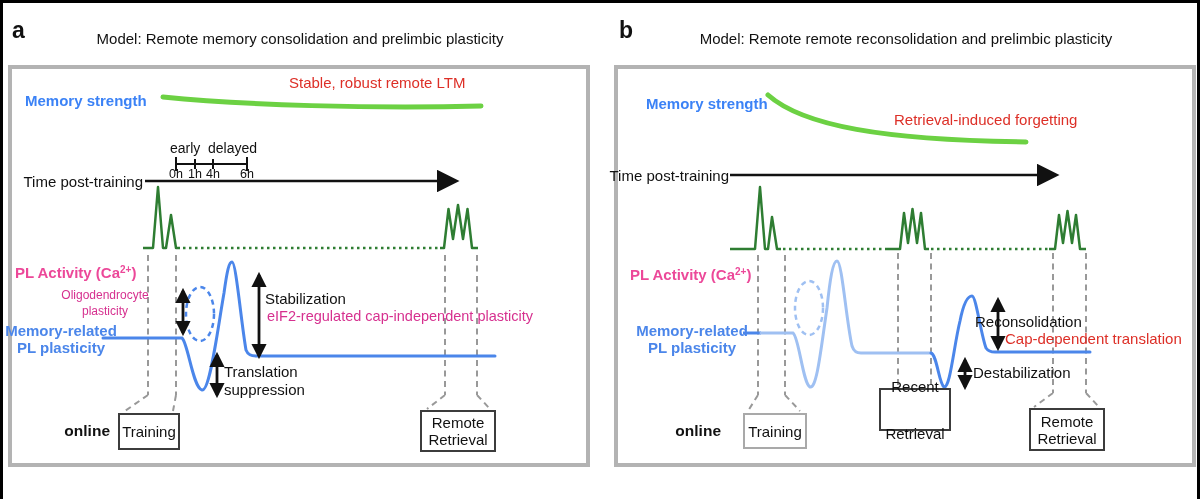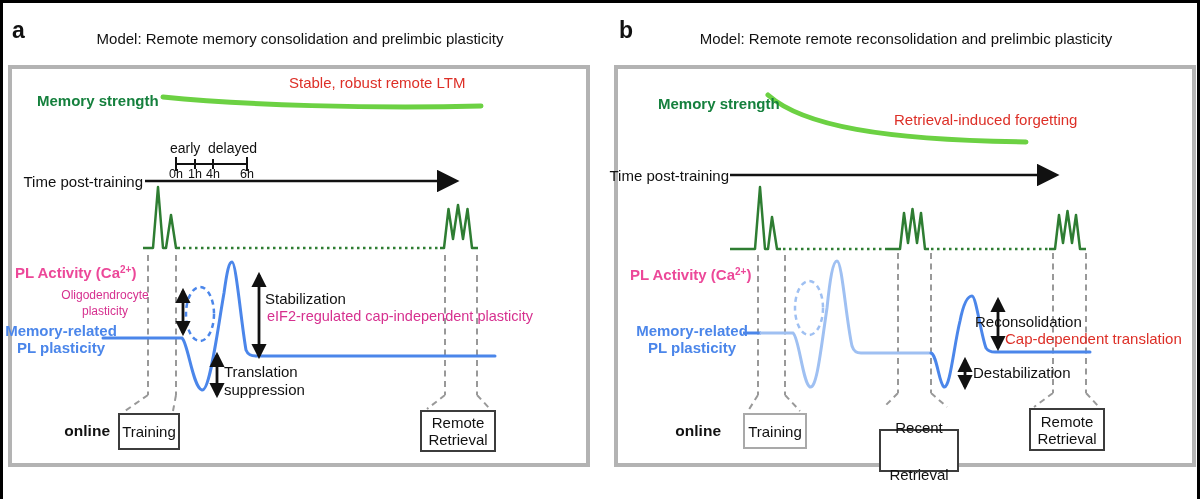--- a/index.html
+++ b/index.html
@@ -7,21 +7,21 @@
           font-family:"Liberation Sans","DejaVu Sans",sans-serif;
           border-top:3px solid #000;border-left:3px solid #000;border-right:3px solid #000;
           box-sizing:border-box;}
   .panel-frame{position:absolute;border:4px solid #b3b3b3;background:#fff;box-sizing:border-box;}
   #frame-a{left:5px;top:62px;width:582px;height:402px;}
   #frame-b{left:611px;top:62px;width:582px;height:402px;}
   svg.layer{position:absolute;left:0;top:0;width:1200px;height:499px;pointer-events:none;}
   .lbl{position:absolute;white-space:nowrap;color:#111;font-size:15px;line-height:17px;}
   .panel-letter{font-size:23px;font-weight:bold;}
   .panel-title{font-size:15px;text-align:center;white-space:nowrap;}
-  .green-lbl{color:#15803d;font-weight:bold;margin-left:12px;}
+  .green-lbl{color:#3b82f6;font-weight:bold;}
   .dkgreen-lbl{color:#ec4899;font-weight:bold;margin-top:28px;}
   .blue-lbl{color:#4b86ea;font-weight:bold;text-align:center;line-height:16.5px;white-space:normal;}
   .magenta-lbl{color:#d6308f;}
   .red-lbl{color:#dd2f27;}
   .tick-lbl{font-size:12.5px;text-align:center;}
   .scale-lbl{font-size:14px;}
   .online-lbl{font-weight:bold;font-size:15.5px;text-align:right;}
   .tbox{position:absolute;background:#fff;border:2.5px solid #3c3c3c;box-sizing:border-box;
         display:flex;flex-direction:column;align-items:center;justify-content:center;
         text-align:center;font-size:15px;color:#111;line-height:17px;}
@@ -152,21 +152,21 @@
 
   <div class="lbl" style="left:972px;top:310px;">Reconsolidation</div>
   <div class="lbl red-lbl" style="left:1002px;top:327px;">Cap-dependent translation</div>
   <div class="lbl" style="left:970px;top:361px;">Destabilization</div>
 
   <div class="lbl online-lbl" style="left:666px;top:419px;width:52px;">online</div>
 
   <div class="tbox light" style="left:740px;top:410px;width:64px;height:36px;">
     <span>Training</span>
   </div>
-  <div class="tbox two-line" style="left:876px;top:426px;width:80px;height:43px;gap:30px;">
+  <div class="tbox two-line" style="left:876px;top:385px;width:72px;height:43px;gap:30px;">
     <span style="display:block;">Recent</span>
     <span style="display:block;">Retrieval</span>
   </div>
   <div class="tbox two-line" style="left:1026px;top:405px;width:76px;height:43px;">
     <span style="display:block;">Remote</span>
     <span style="display:block;">Retrieval</span>
   </div>
 
 </div>
 

